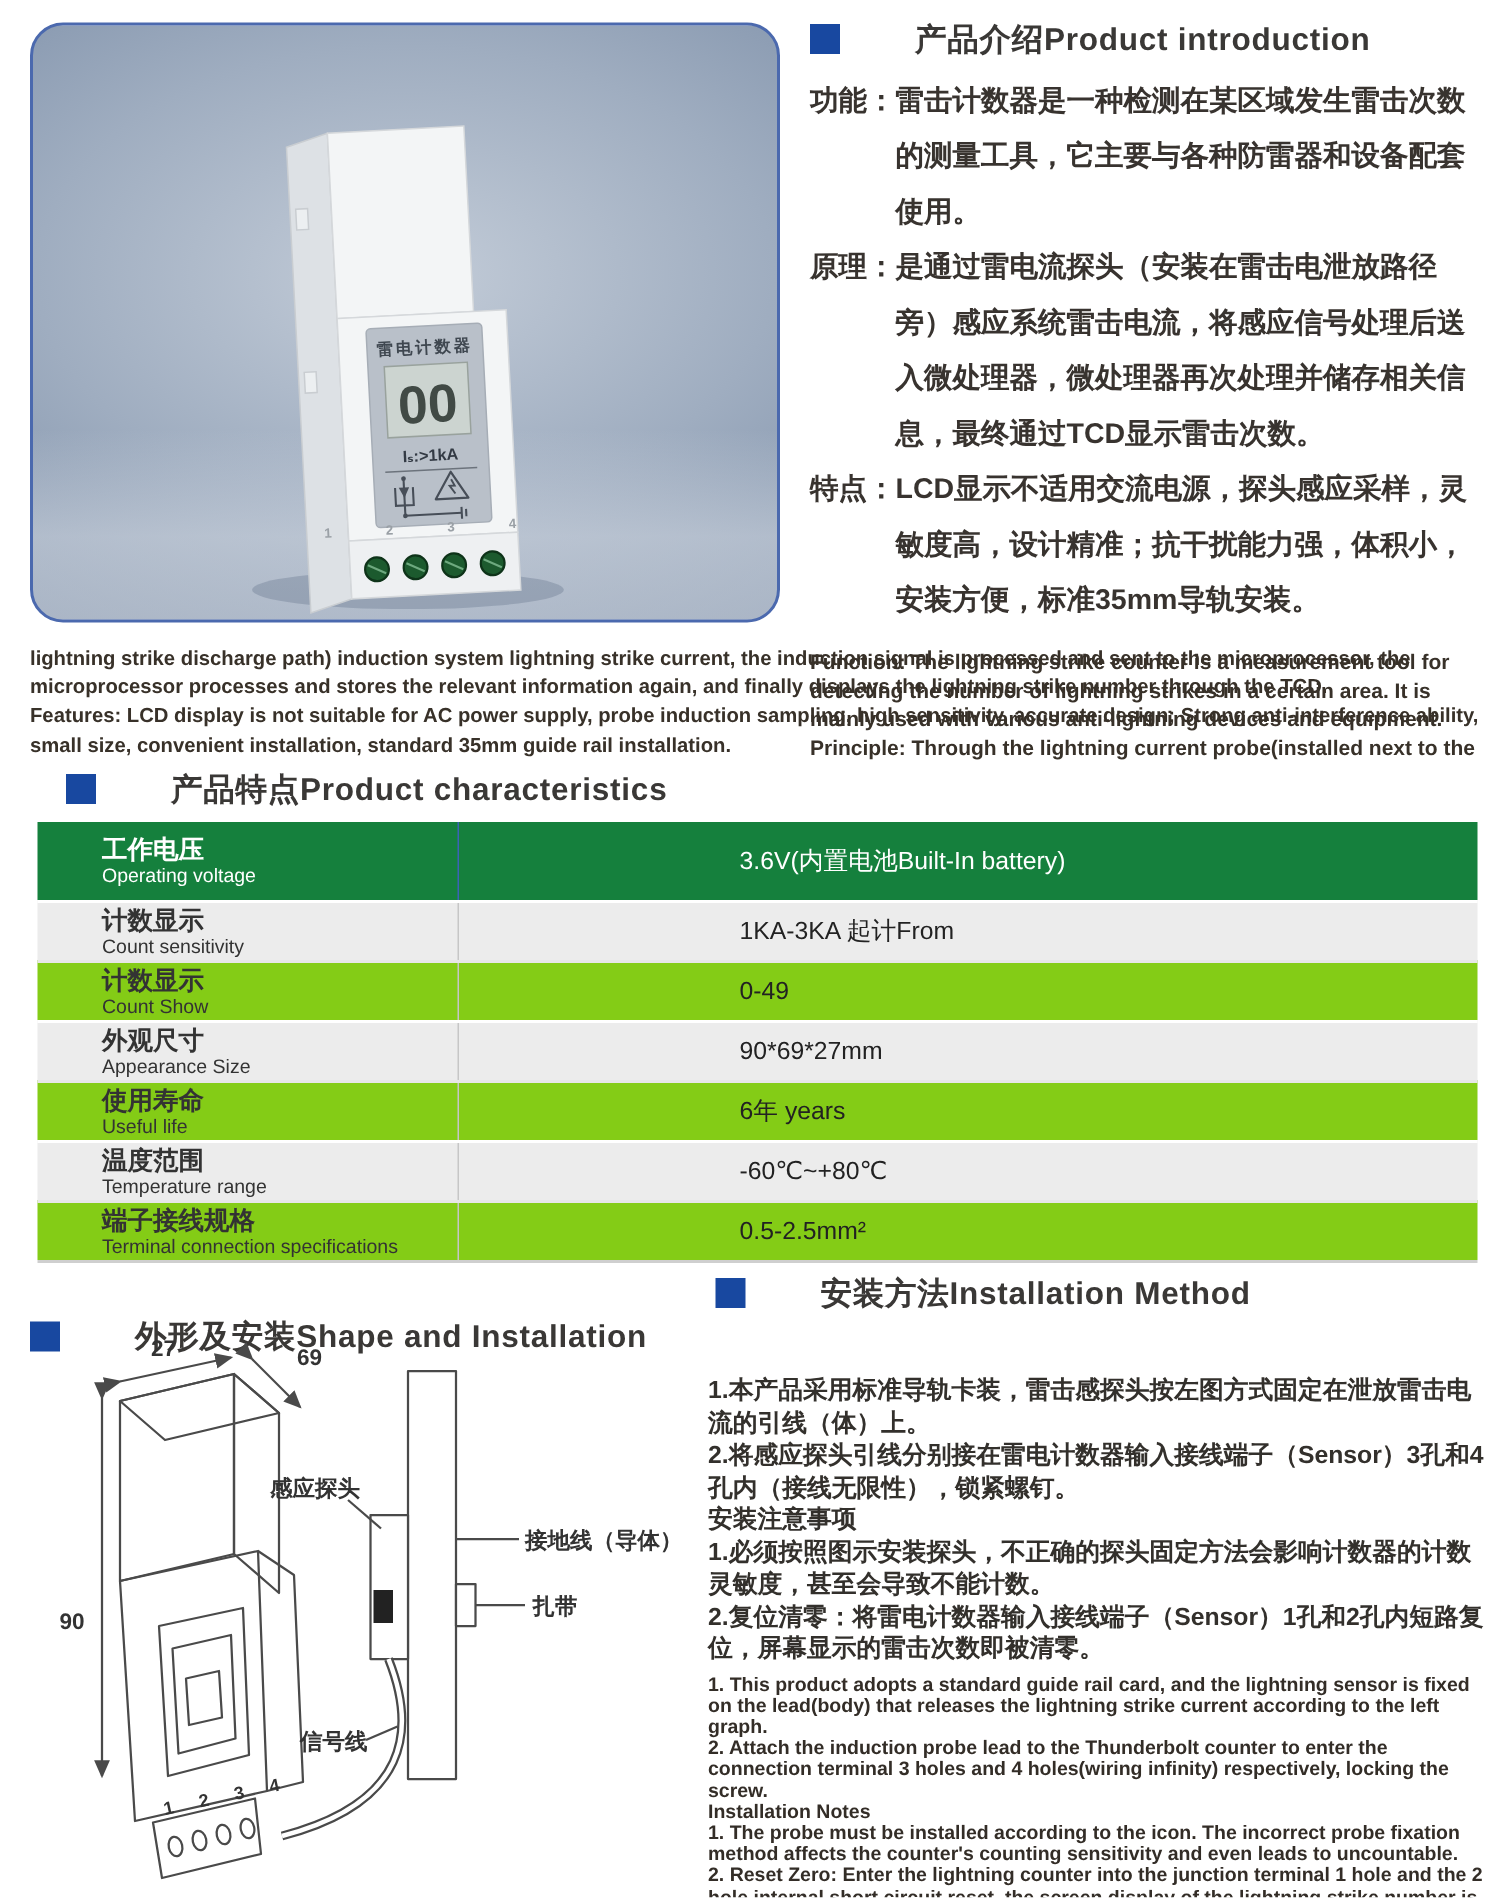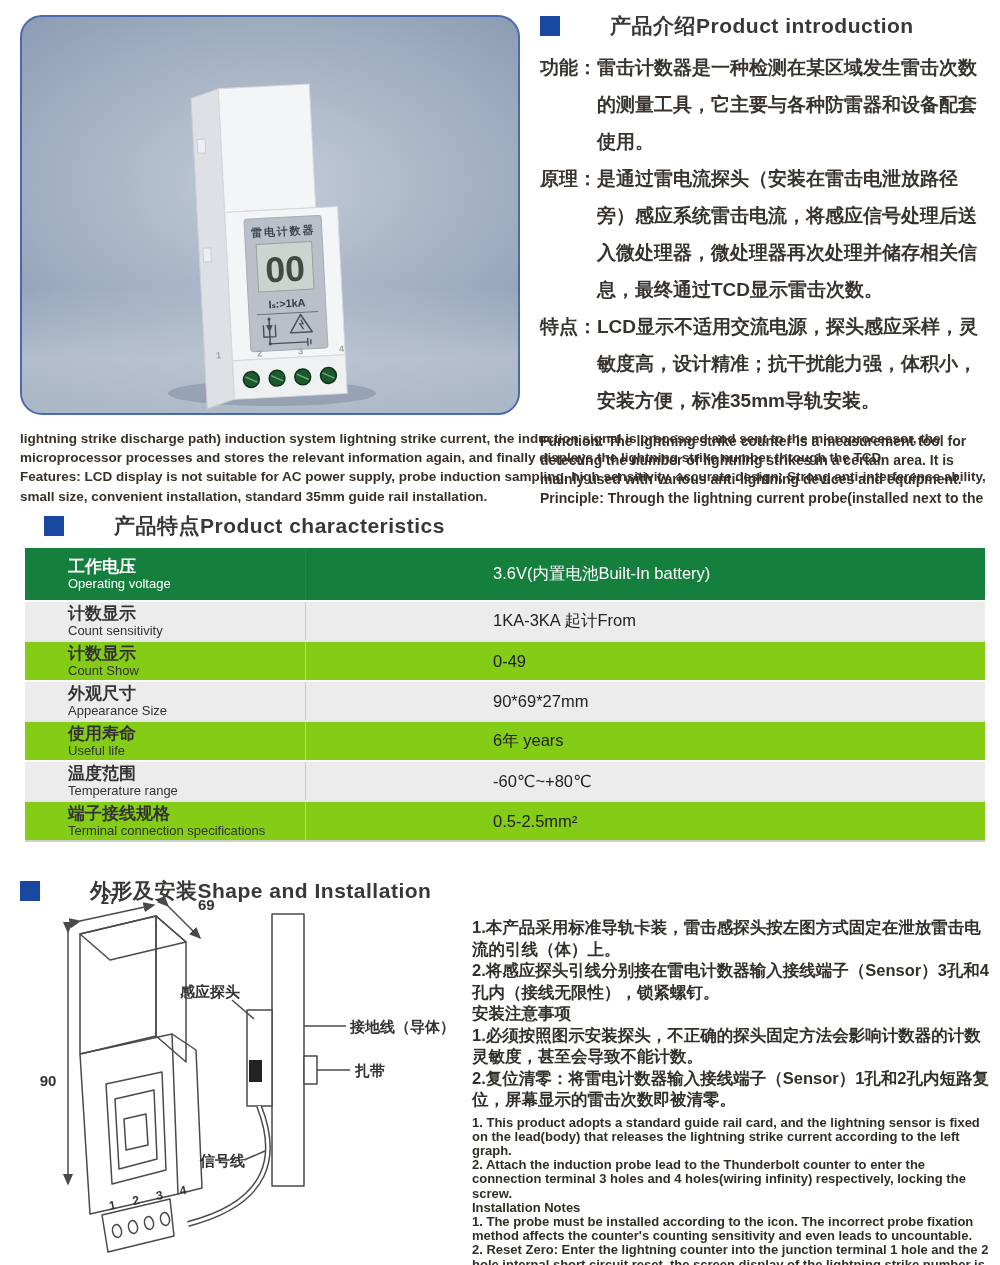--- a/index.html
+++ b/index.html
@@ -183,20 +183,24 @@
       </div>
       <div class="tvalue">0.5-2.5mm²</div>
     </div>
   </div>
 
   <div class="sec-title shape-title">
     <span class="sq"></span>
     <span>外形及安装Shape and Installation</span>
   </div>
 
+  <div class="sec-title install-title">
+    <span class="sq"></span>
+    <span>安装方法Installation Method</span>
+  </div>
 
   <div class="diagram">
     <svg width="445" height="375" viewBox="0 0 445 375">
       <defs>
         <marker id="arw" markerWidth="9" markerHeight="8" refX="7" refY="4" orient="auto">
           <polygon points="0,0.5 8,4 0,7.5" fill="#4a4a4a"></polygon>
         </marker>
       </defs>
       <g stroke="#4a4a4a" stroke-width="1.5" fill="none" stroke-linejoin="round">
 

